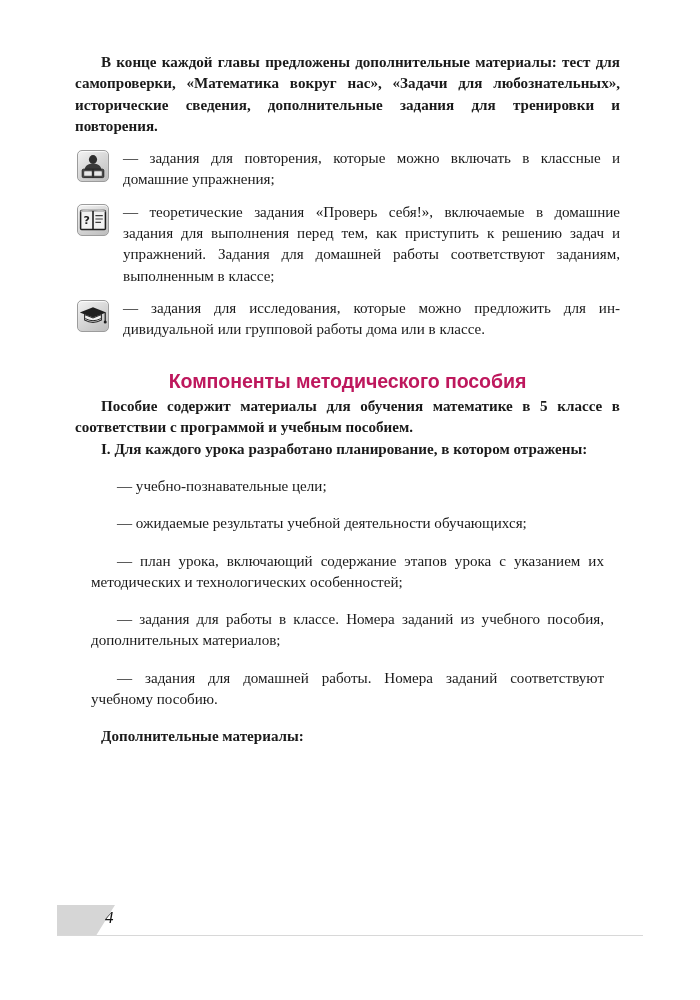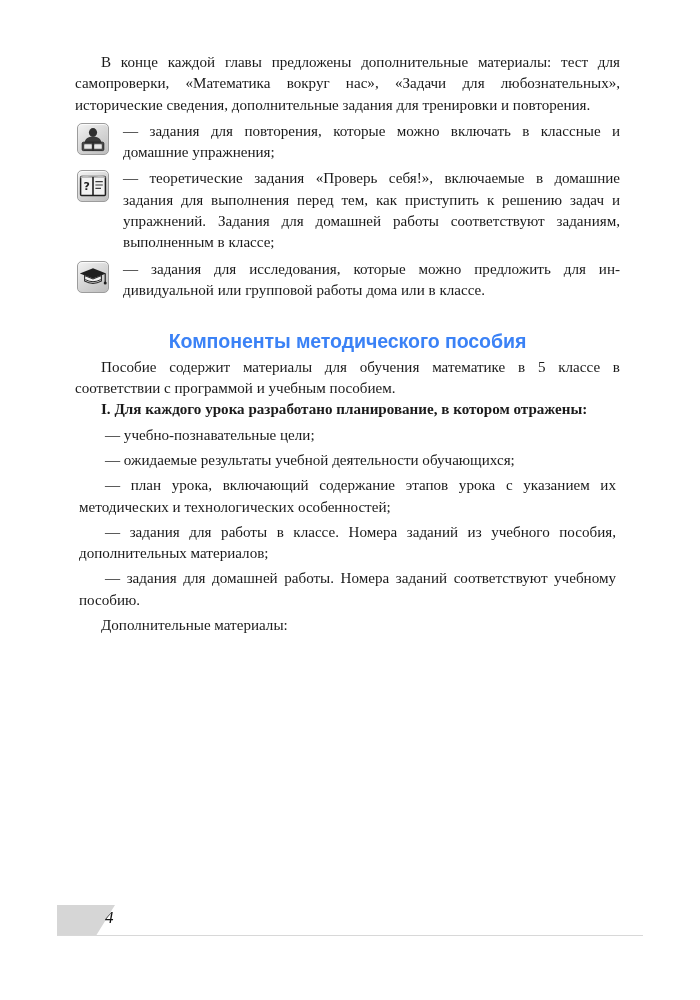--- a/index.html
+++ b/index.html
@@ -35,26 +35,27 @@
   .para {
     font-size: 15.1px;
     line-height: 21.3px;
     text-align: justify;
     text-justify: inter-word;
     margin: 0;
     hyphens: manual;
   }
   .para.indent {
     text-indent: 26px;
+    font-weight: bold;
   }
 
   
   .icon-block {
     position: relative;
-    margin-top: 5px;
+    margin-top: 11px;
     padding-left: 48px;
   }
   .icon-block .para {
     text-align: justify;
   }
 
   .icon {
     position: absolute;
     left: 2px;
     top: 2px;
@@ -69,34 +70,34 @@
   .icon svg { display:block; width:100%; height:100%; }
 
   
   .doc-heading {
     font-family: "Liberation Sans", "DejaVu Sans", sans-serif;
     font-weight: bold;
     font-size: 19.6px;
     line-height: 25.5px;
     text-align: center;
     margin: 28px 0 0 0;
-    color: #3b82f6;
+    color: #be185d;
     letter-spacing: -0.1px;
   }
   .doc-heading span { display: block; }
 
   .after-heading { margin-top: 2px; }
 
   .bold-run { font-weight: bold; }
 
   .dash-item {
     font-size: 15.1px;
     line-height: 21.3px;
     text-align: justify;
-    margin: 4px;
+    margin: 16px;
     text-indent: 26px;
   }
 
   
   .footer {
     position: absolute;
     left: 57px;
     top: 905px;
     width: 586px;
     height: 38px;

